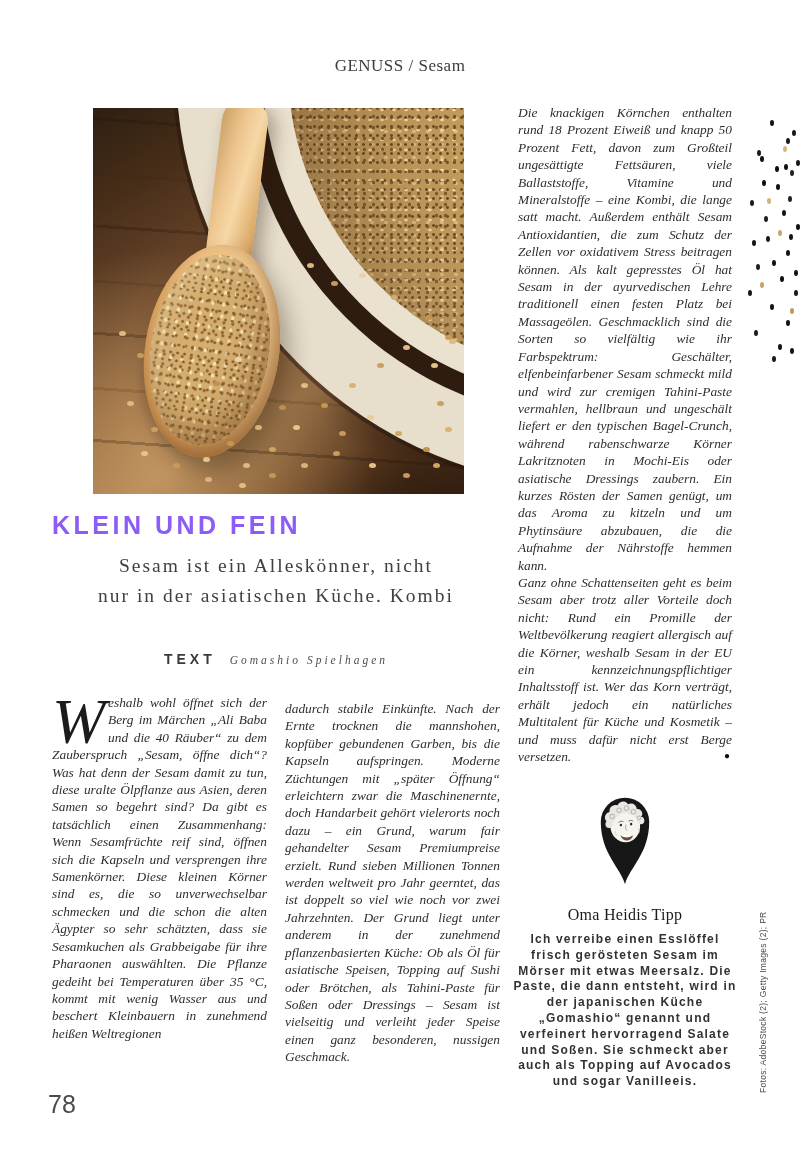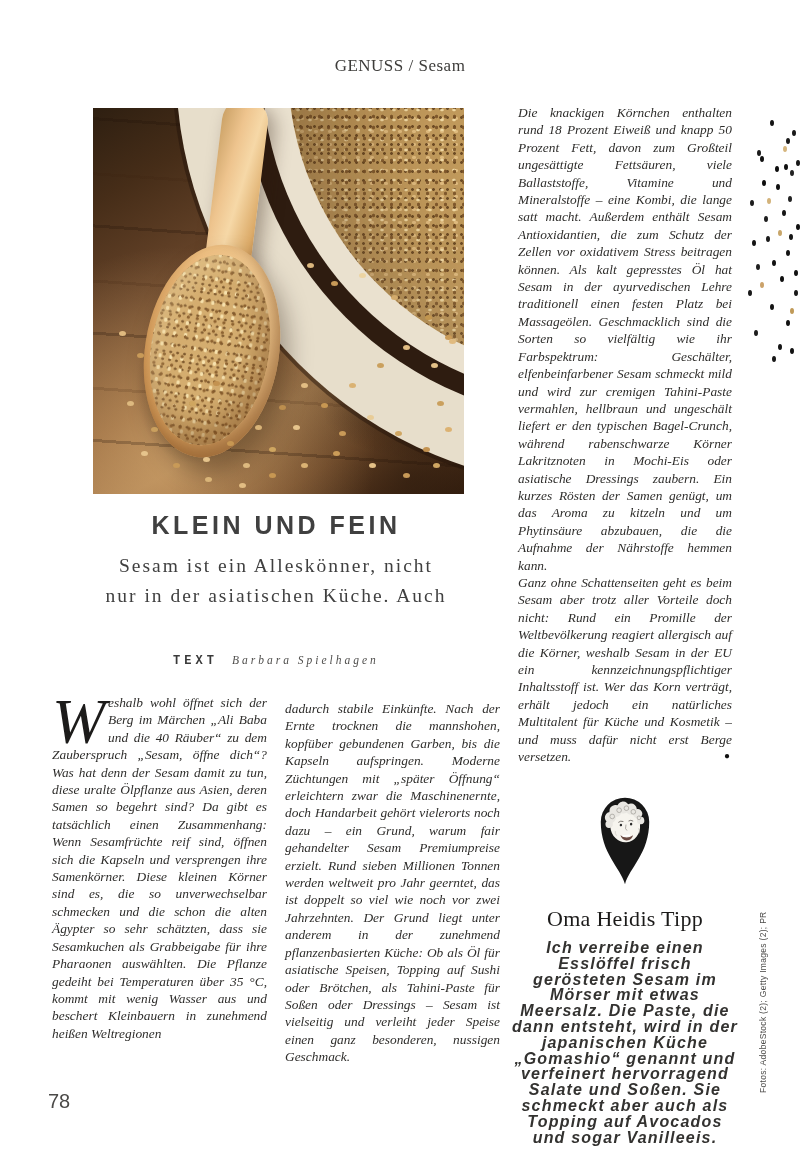--- a/index.html
+++ b/index.html
@@ -130,58 +130,58 @@
   .col3 { left:518px; top:104px; width:214px; }
   .para2-wrap { position:relative; }
   .end-dot { position:absolute; right:2px; bottom:1px; font-size:10px; color:#111; }
 
   .dropcap {
     float:left; font-size:64px; line-height:48px; height:50px; width:56px;
     padding-top:4px; color:#1c1b1a; font-family:"Liberation Serif", serif;
   }
 
   .headline {
-    position:absolute; top:511px; left:52px; width:448px; text-align:center;
+    position:absolute; top:511px; left:52px; width:448px; 
     font-family:"Liberation Sans", sans-serif; font-weight:bold;
-    font-size:25px; letter-spacing:3.5px; color:#404040;
+    font-size:25px; letter-spacing:3.5px; color:#8b5cf6;
   }
   .subtitle {
     position:absolute; top:551px; left:52px; width:448px; text-align:center;
     font-size:19.5px; line-height:30px; letter-spacing:2px; color:#404040;
   }
   .byline {
     position:absolute; top:650px; left:52px; width:448px; text-align:center;
     color:#4f4e4c;
   }
   .byline .label {
-    font-family:Liberation Mono, monospace; font-size:12px; font-weight:bold;
+    font-family:Liberation Sans, sans-serif; font-size:14px; font-weight:bold;
     letter-spacing:4px; margin-right:10px; color:#3a3a3a;
   }
   .byline .author {
     font-style:italic; font-size:11.5px; letter-spacing:3px; color:#4f4e4c;
   }
 
   
   .tip { position:absolute; left:512px; top:793px; width:226px; text-align:center; }
   .tip-icon { display:block; margin:0 auto; }
-  .tip-heading { font-size:22px; color:#1b1a19; margin-top:18px; letter-spacing:0.3px; }
+  .tip-heading { font-size:16px; color:#1b1a19; margin-top:18px; letter-spacing:0.3px; }
   .tip-text {
     margin-top:8px; font-family:"Liberation Sans", sans-serif; font-weight:bold;
-    font-size:16px; line-height:15.8px; letter-spacing:1.2px; color:#333230;font-style:italic;
+    font-size:12px; line-height:15.8px; letter-spacing:1.2px; color:#333230;
   }
 
   .credit {
     position:absolute; left:758px; top:848px; height:245px;
     writing-mode:vertical-rl; transform:rotate(180deg); white-space:nowrap;
     font-family:"Liberation Sans", sans-serif; font-size:8.5px; color:#4c4b49;
     letter-spacing:0.3px;
   }
   .pagenum {
     position:absolute; left:48px; top:1090px;
-    font-family:"Liberation Sans", sans-serif; font-size:20px; color:#4b4a48;
+    font-family:"Liberation Sans", sans-serif; font-size:25px; color:#4b4a48;
   }
 </style>
 </head>
 <body>
 
 <div>
 
   <div class="kicker">GENUSS / Sesam</div>
 
   <div class="photo">
@@ -202,26 +202,26 @@
     <div class="para2-wrap">
       <p>Ganz ohne Schattenseiten geht es beim Sesam aber trotz aller Vorteile doch nicht: Rund ein Promille der Weltbevölkerung reagiert allergisch auf die Körner, weshalb Sesam in der EU ein kennzeichnungspflichtiger Inhaltsstoff ist. Wer das Korn verträgt, erhält jedoch ein natürliches Multitalent für Küche und Kosmetik – und muss dafür nicht erst Berge versetzen.</p>
       <span class="end-dot">●</span>
     </div>
   </div>
 
   <div class="headline">KLEIN UND FEIN</div>
 
   <div class="subtitle">
     <div>Sesam ist ein Alleskönner, nicht</div>
-    <div>nur in der asiatischen Küche. Auch</div>
+    <div>nur in der asiatischen Küche. Kombi</div>
   </div>
 
   <div class="byline">
     <span class="label">TEXT</span>
-    <span class="author">Barbara Spielhagen</span>
+    <span class="author">Gomashio Spielhagen</span>
   </div>
 
   <div class="col col1">
     <span class="dropcap">W</span><span>eshalb wohl öffnet sich der Berg im Märchen „Ali Baba und die 40 Räuber“ zu dem Zauberspruch „Sesam, öffne dich“? Was hat denn der Sesam damit zu tun, diese uralte Ölpflanze aus Asien, deren Samen so begehrt sind? Da gibt es tatsächlich einen Zusammenhang: Wenn Sesamfrüchte reif sind, öffnen sich die Kapseln und versprengen ihre Samenkörner. Diese kleinen Körner sind es, die so unverwechselbar schmecken und die schon die alten Ägypter so sehr schätzten, dass sie Sesamkuchen als Grabbeigabe für ihre Pharaonen auswählten. Die Pflanze gedeiht bei Temperaturen über 35 °C, kommt mit wenig Wasser aus und beschert Kleinbauern in zunehmend heißen Weltregionen</span>
   </div>
 
   <div class="col col2">
     <p>dadurch stabile Einkünfte. Nach der Ernte trocknen die mannshohen, kopfüber gebundenen Garben, bis die Kapseln aufspringen. Moderne Züchtungen mit „später Öffnung“ erleichtern zwar die Maschinenernte, doch Handarbeit gehört vielerorts noch dazu – ein Grund, warum fair gehandelter Sesam Premiumpreise erzielt. Rund sieben Millionen Tonnen werden weltweit pro Jahr geerntet, das ist doppelt so viel wie noch vor zwei Jahrzehnten. Der Grund liegt unter anderem in der zunehmend pflanzenbasierten Küche: Ob als Öl für asiatische Speisen, Topping auf Sushi oder Brötchen, als Tahini-Paste für Soßen oder Dressings – Sesam ist vielseitig und verleiht jeder Speise einen ganz besonderen, nussigen Geschmack.</p>
   </div>
 

